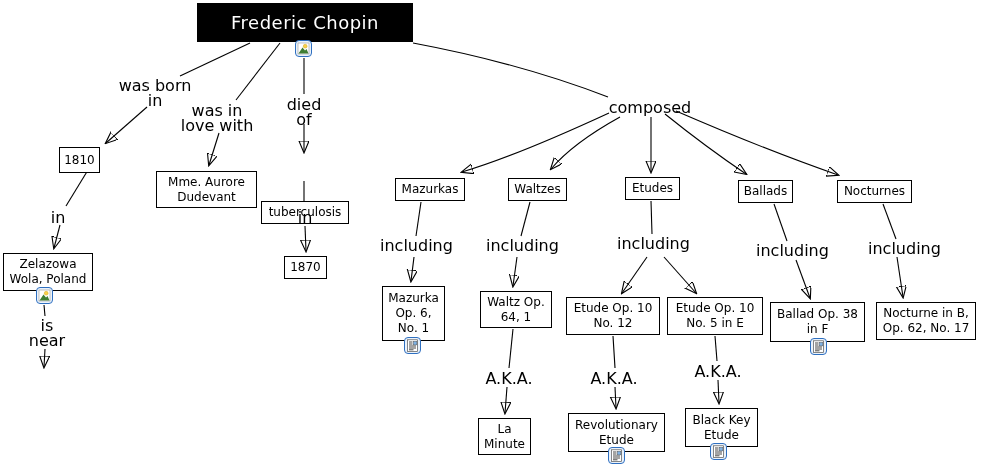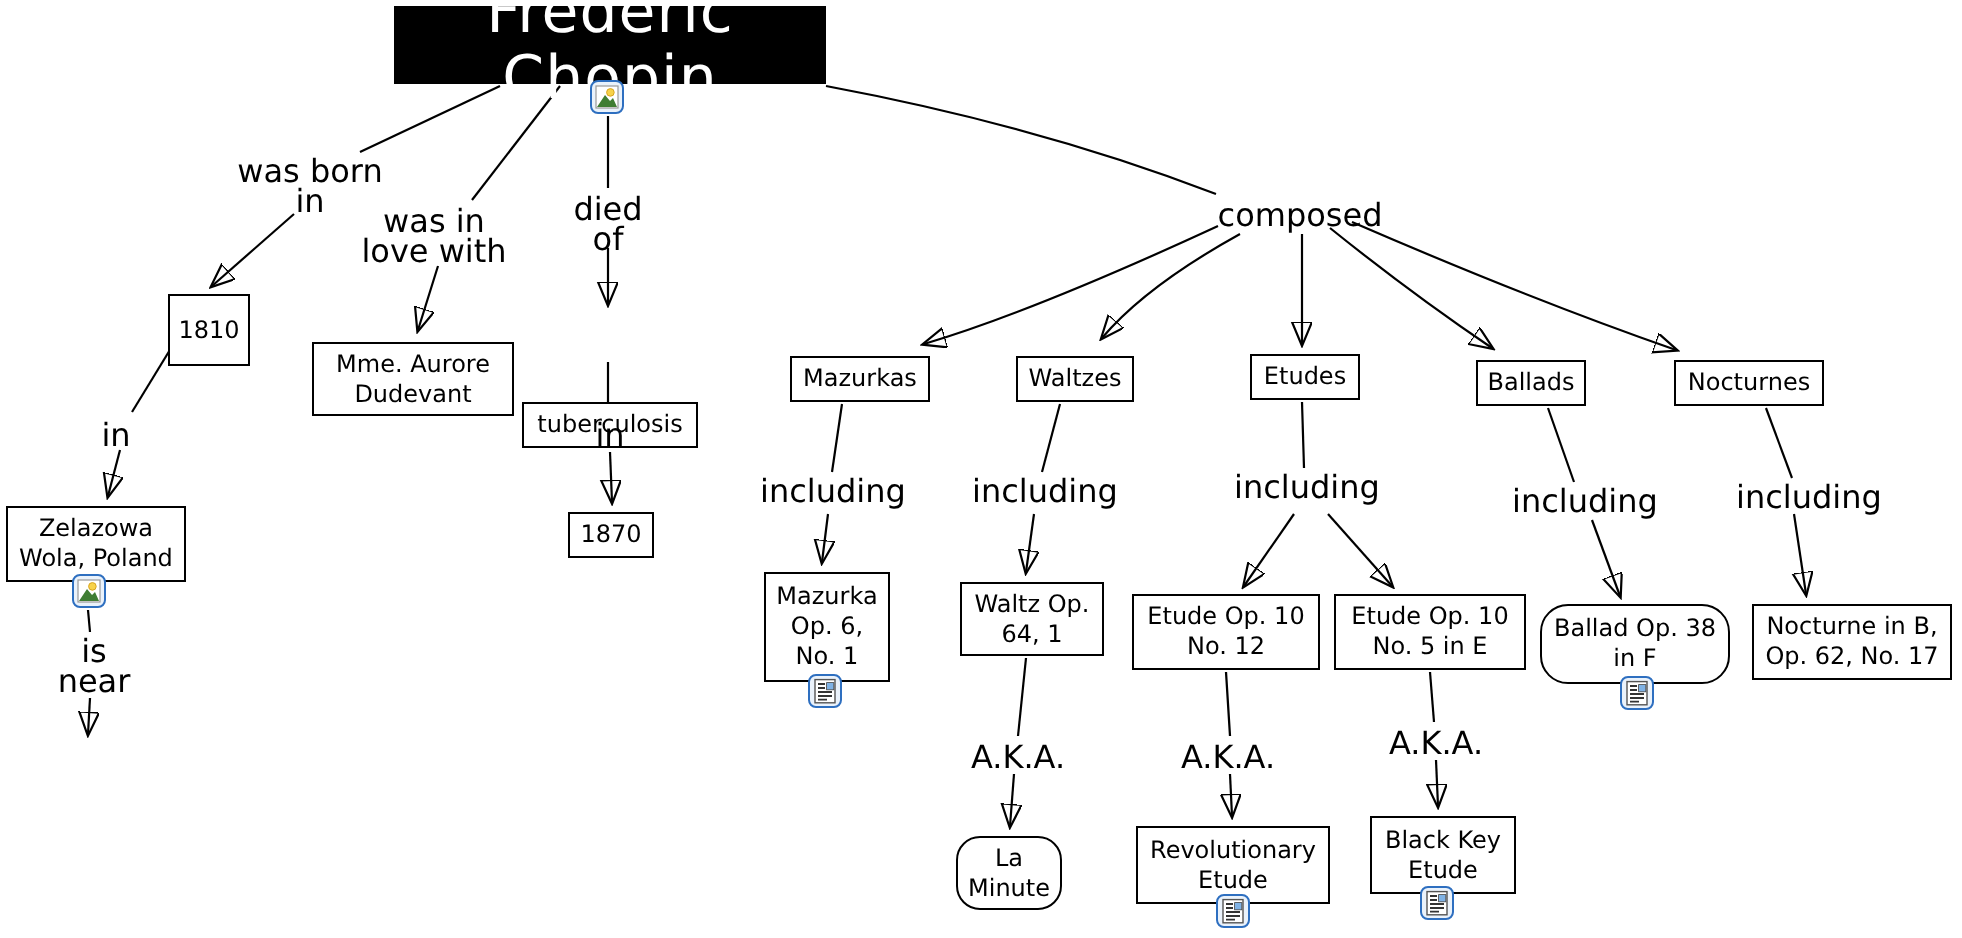--- a/index.html
+++ b/index.html
@@ -14,21 +14,21 @@
   svg.edges path{fill:none;stroke:#000;stroke-width:1.1px;}
   .node{
     position:absolute;z-index:2;box-sizing:border-box;
     display:flex;align-items:center;justify-content:center;
     text-align:center;white-space:pre-line;
     background:#ffffff;border:1px solid #000;
     font-size:12px;line-height:15px;color:#000;
   }
   .node.title{
     background:#000;color:#fff;border:1px solid #000;
-    font-size:30px;line-height:1.1;letter-spacing:0.5px;
+    font-size:18px;line-height:1.1;letter-spacing:0.5px;
   }
   .link-label{
     position:absolute;z-index:2;
     text-align:center;white-space:pre-line;
     font-size:16px;line-height:15px;color:#000;
   }
   .res-icon{position:absolute;z-index:3;line-height:0;}
 </style>
 </head>
 <body>
@@ -74,46 +74,46 @@
     <path d="M647,257 L622,293" marker-end="url(#arrow)"></path>
     <path d="M664,257 L696,293" marker-end="url(#arrow)"></path>
     <path d="M796,260 L810,298" marker-end="url(#arrow)"></path>
     <path d="M897,257 L903,297" marker-end="url(#arrow)"></path>
     <path d="M507,387 L505,413" marker-end="url(#arrow)"></path>
     <path d="M615,387 L616,408" marker-end="url(#arrow)"></path>
     <path d="M718,380 L719,403" marker-end="url(#arrow)"></path>
   </svg>
 
   <div class="node title" style="left:197px;top:3px;width:216px;height:39px;">Frederic Chopin</div>
-  <div class="node" style="left:84px;top:147px;width:41px;height:36px;">1810</div>
+  <div class="node" style="left:59px;top:147px;width:41px;height:26px;">1810</div>
   <div class="node" style="left:156px;top:171px;width:101px;height:37px;">Mme. Aurore
 Dudevant</div>
   <div class="node" style="left:261px;top:157px;width:88px;height:23px;margin-top:44px;">tuberculosis</div>
   <div class="node" style="left:284px;top:256px;width:43px;height:23px;">1870</div>
   <div class="node" style="left:3px;top:253px;width:90px;height:38px;">Zelazowa
 Wola, Poland</div>
   <div class="node" style="left:395px;top:178px;width:70px;height:23px;">Mazurkas</div>
   <div class="node" style="left:508px;top:178px;width:59px;height:23px;">Waltzes</div>
   <div class="node" style="left:625px;top:177px;width:55px;height:23px;">Etudes</div>
   <div class="node" style="left:738px;top:180px;width:55px;height:23px;">Ballads</div>
   <div class="node" style="left:837px;top:180px;width:75px;height:23px;">Nocturnes</div>
   <div class="node" style="left:382px;top:286px;width:63px;height:55px;">Mazurka
 Op. 6,
 No. 1</div>
   <div class="node" style="left:480px;top:291px;width:72px;height:37px;">Waltz Op.
 64, 1</div>
   <div class="node" style="left:566px;top:297px;width:94px;height:38px;">Etude Op. 10
 No. 12</div>
   <div class="node" style="left:667px;top:297px;width:96px;height:38px;">Etude Op. 10
 No. 5 in E</div>
-  <div class="node" style="left:770px;top:302px;width:95px;height:40px;border-radius:14px;">Ballad Op. 38
+  <div class="node" style="left:770px;top:302px;width:95px;height:40px;">Ballad Op. 38
 in F</div>
   <div class="node" style="left:876px;top:302px;width:100px;height:38px;">Nocturne in B,
 Op. 62, No. 17</div>
-  <div class="node" style="left:478px;top:418px;width:53px;height:37px;border-radius:12px;">La
+  <div class="node" style="left:478px;top:418px;width:53px;height:37px;">La
 Minute</div>
   <div class="node" style="left:568px;top:413px;width:97px;height:39px;">Revolutionary
 Etude</div>
   <div class="node" style="left:685px;top:408px;width:73px;height:39px;">Black Key
 Etude</div>
 
   <div class="link-label" style="left:110px;top:78px;width:90px;">was born
 in</div>
   <div class="link-label" style="left:172px;top:103px;width:90px;">was in
 love with</div>

